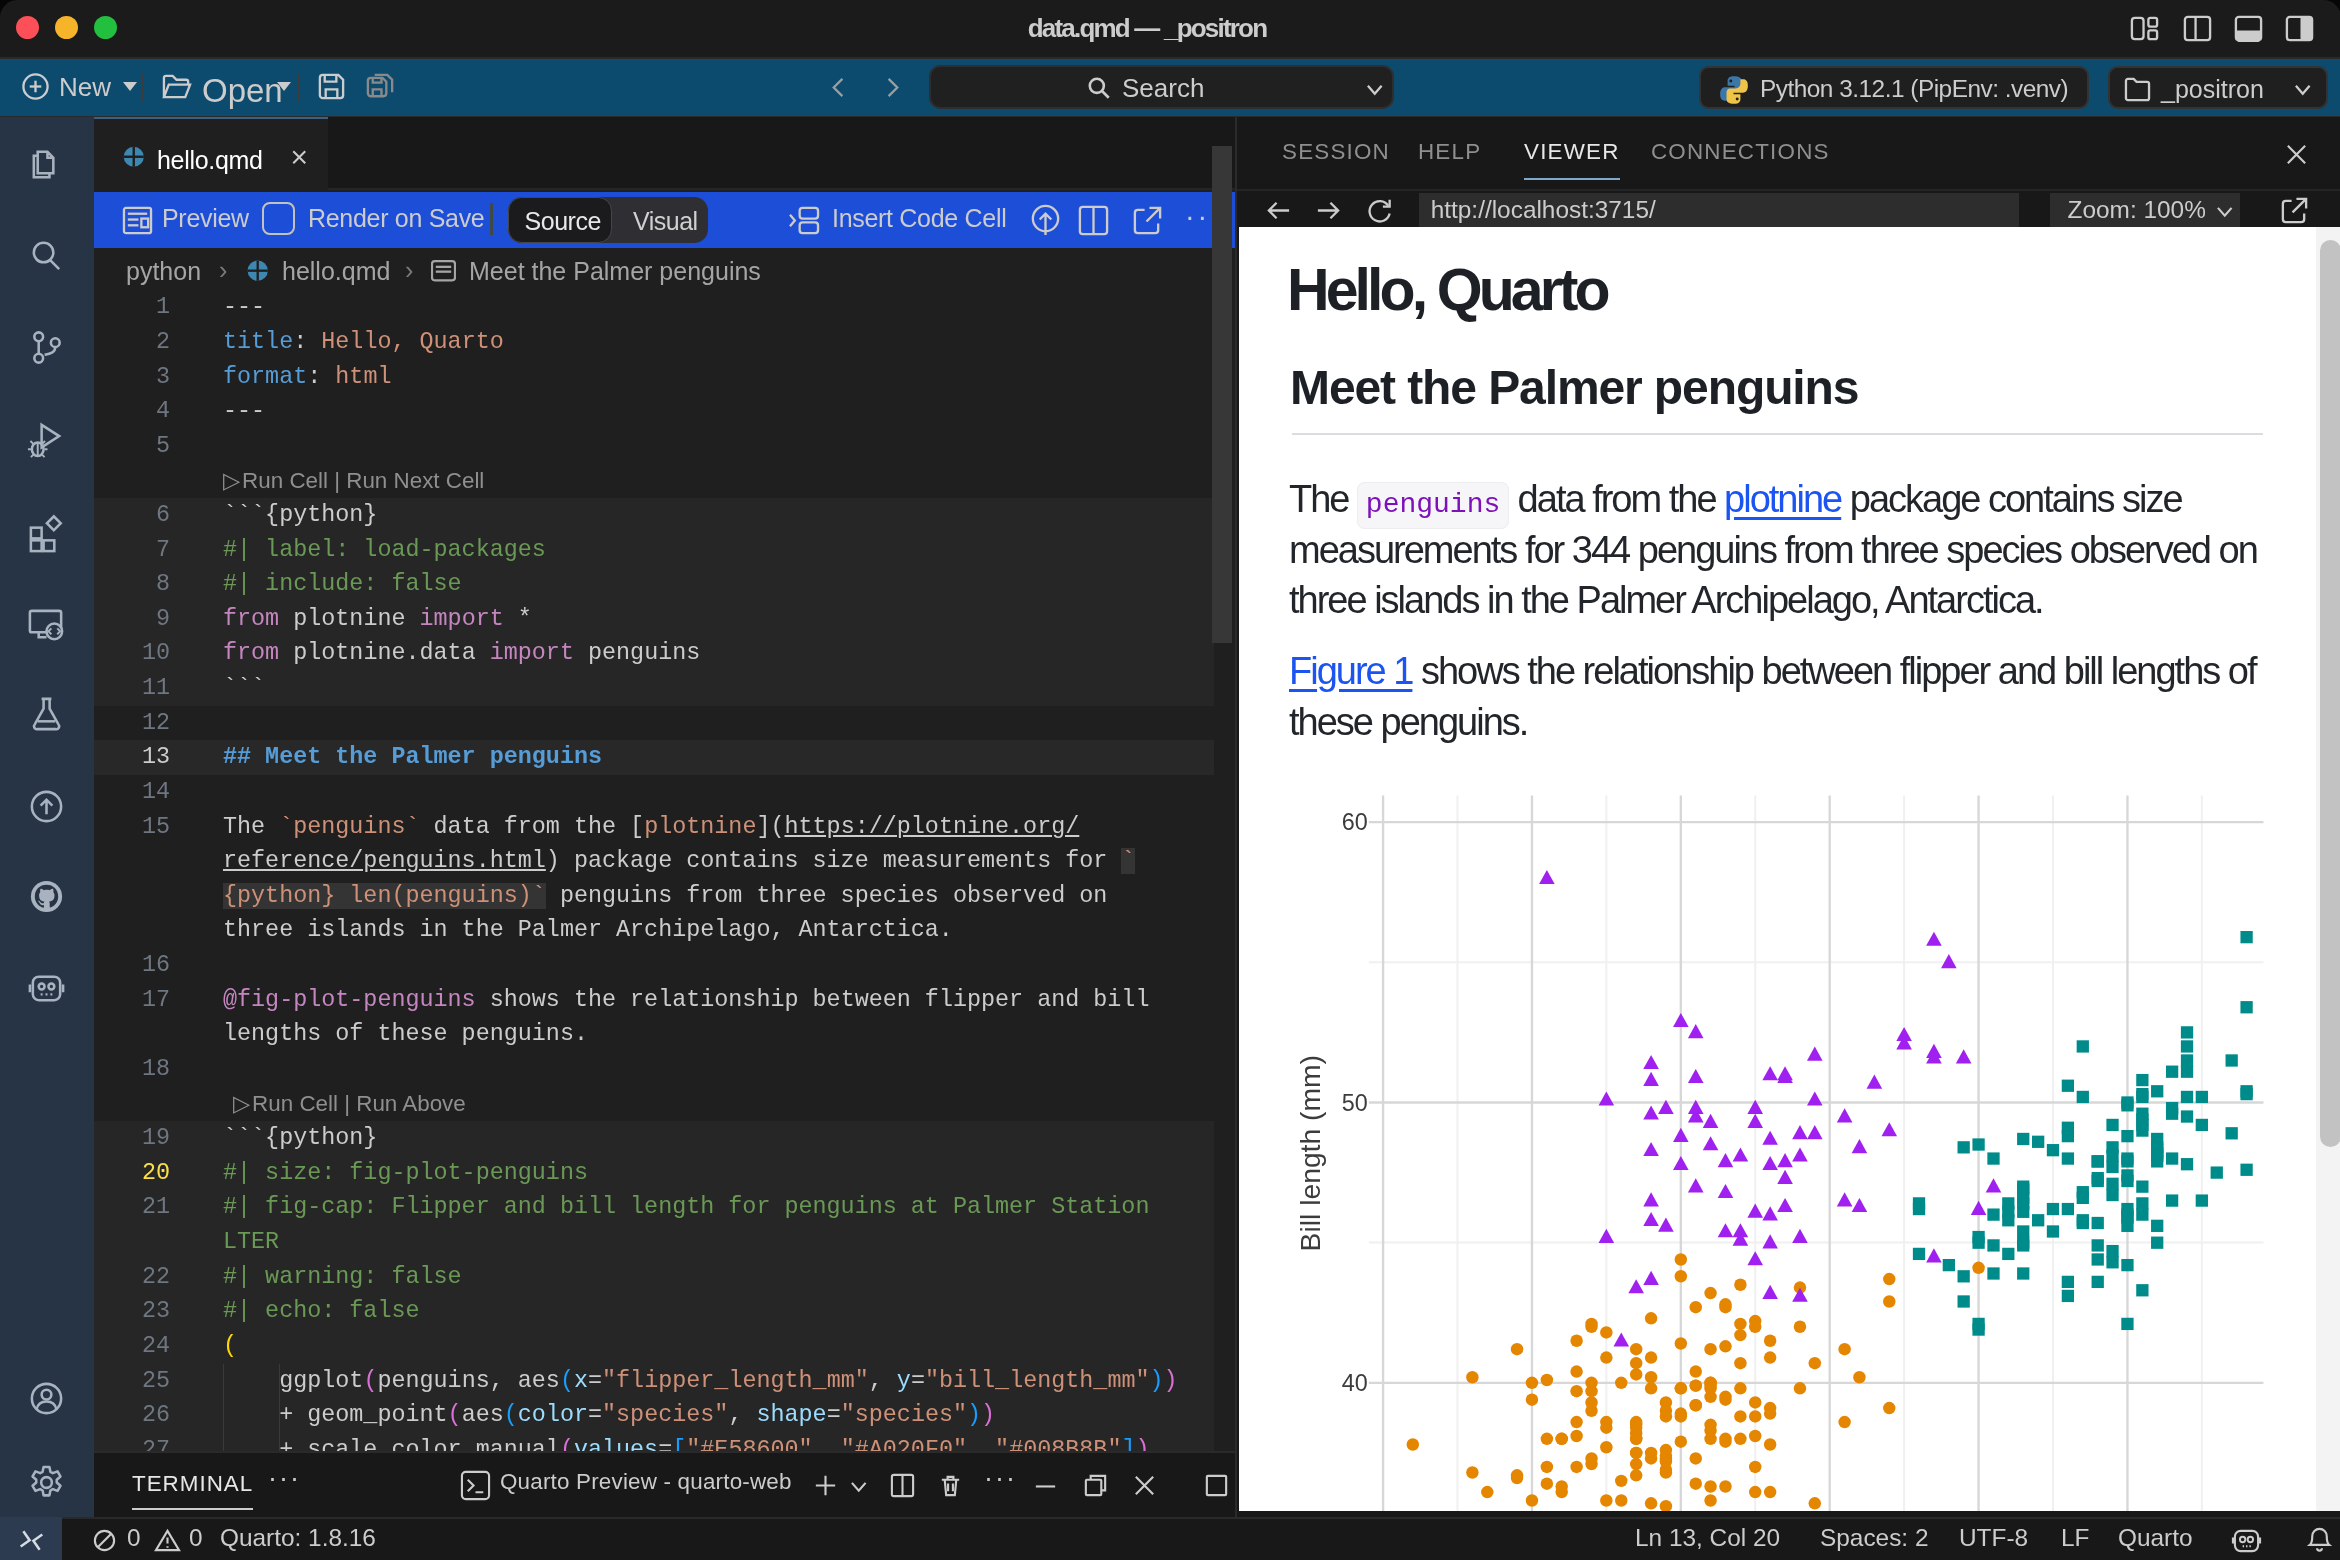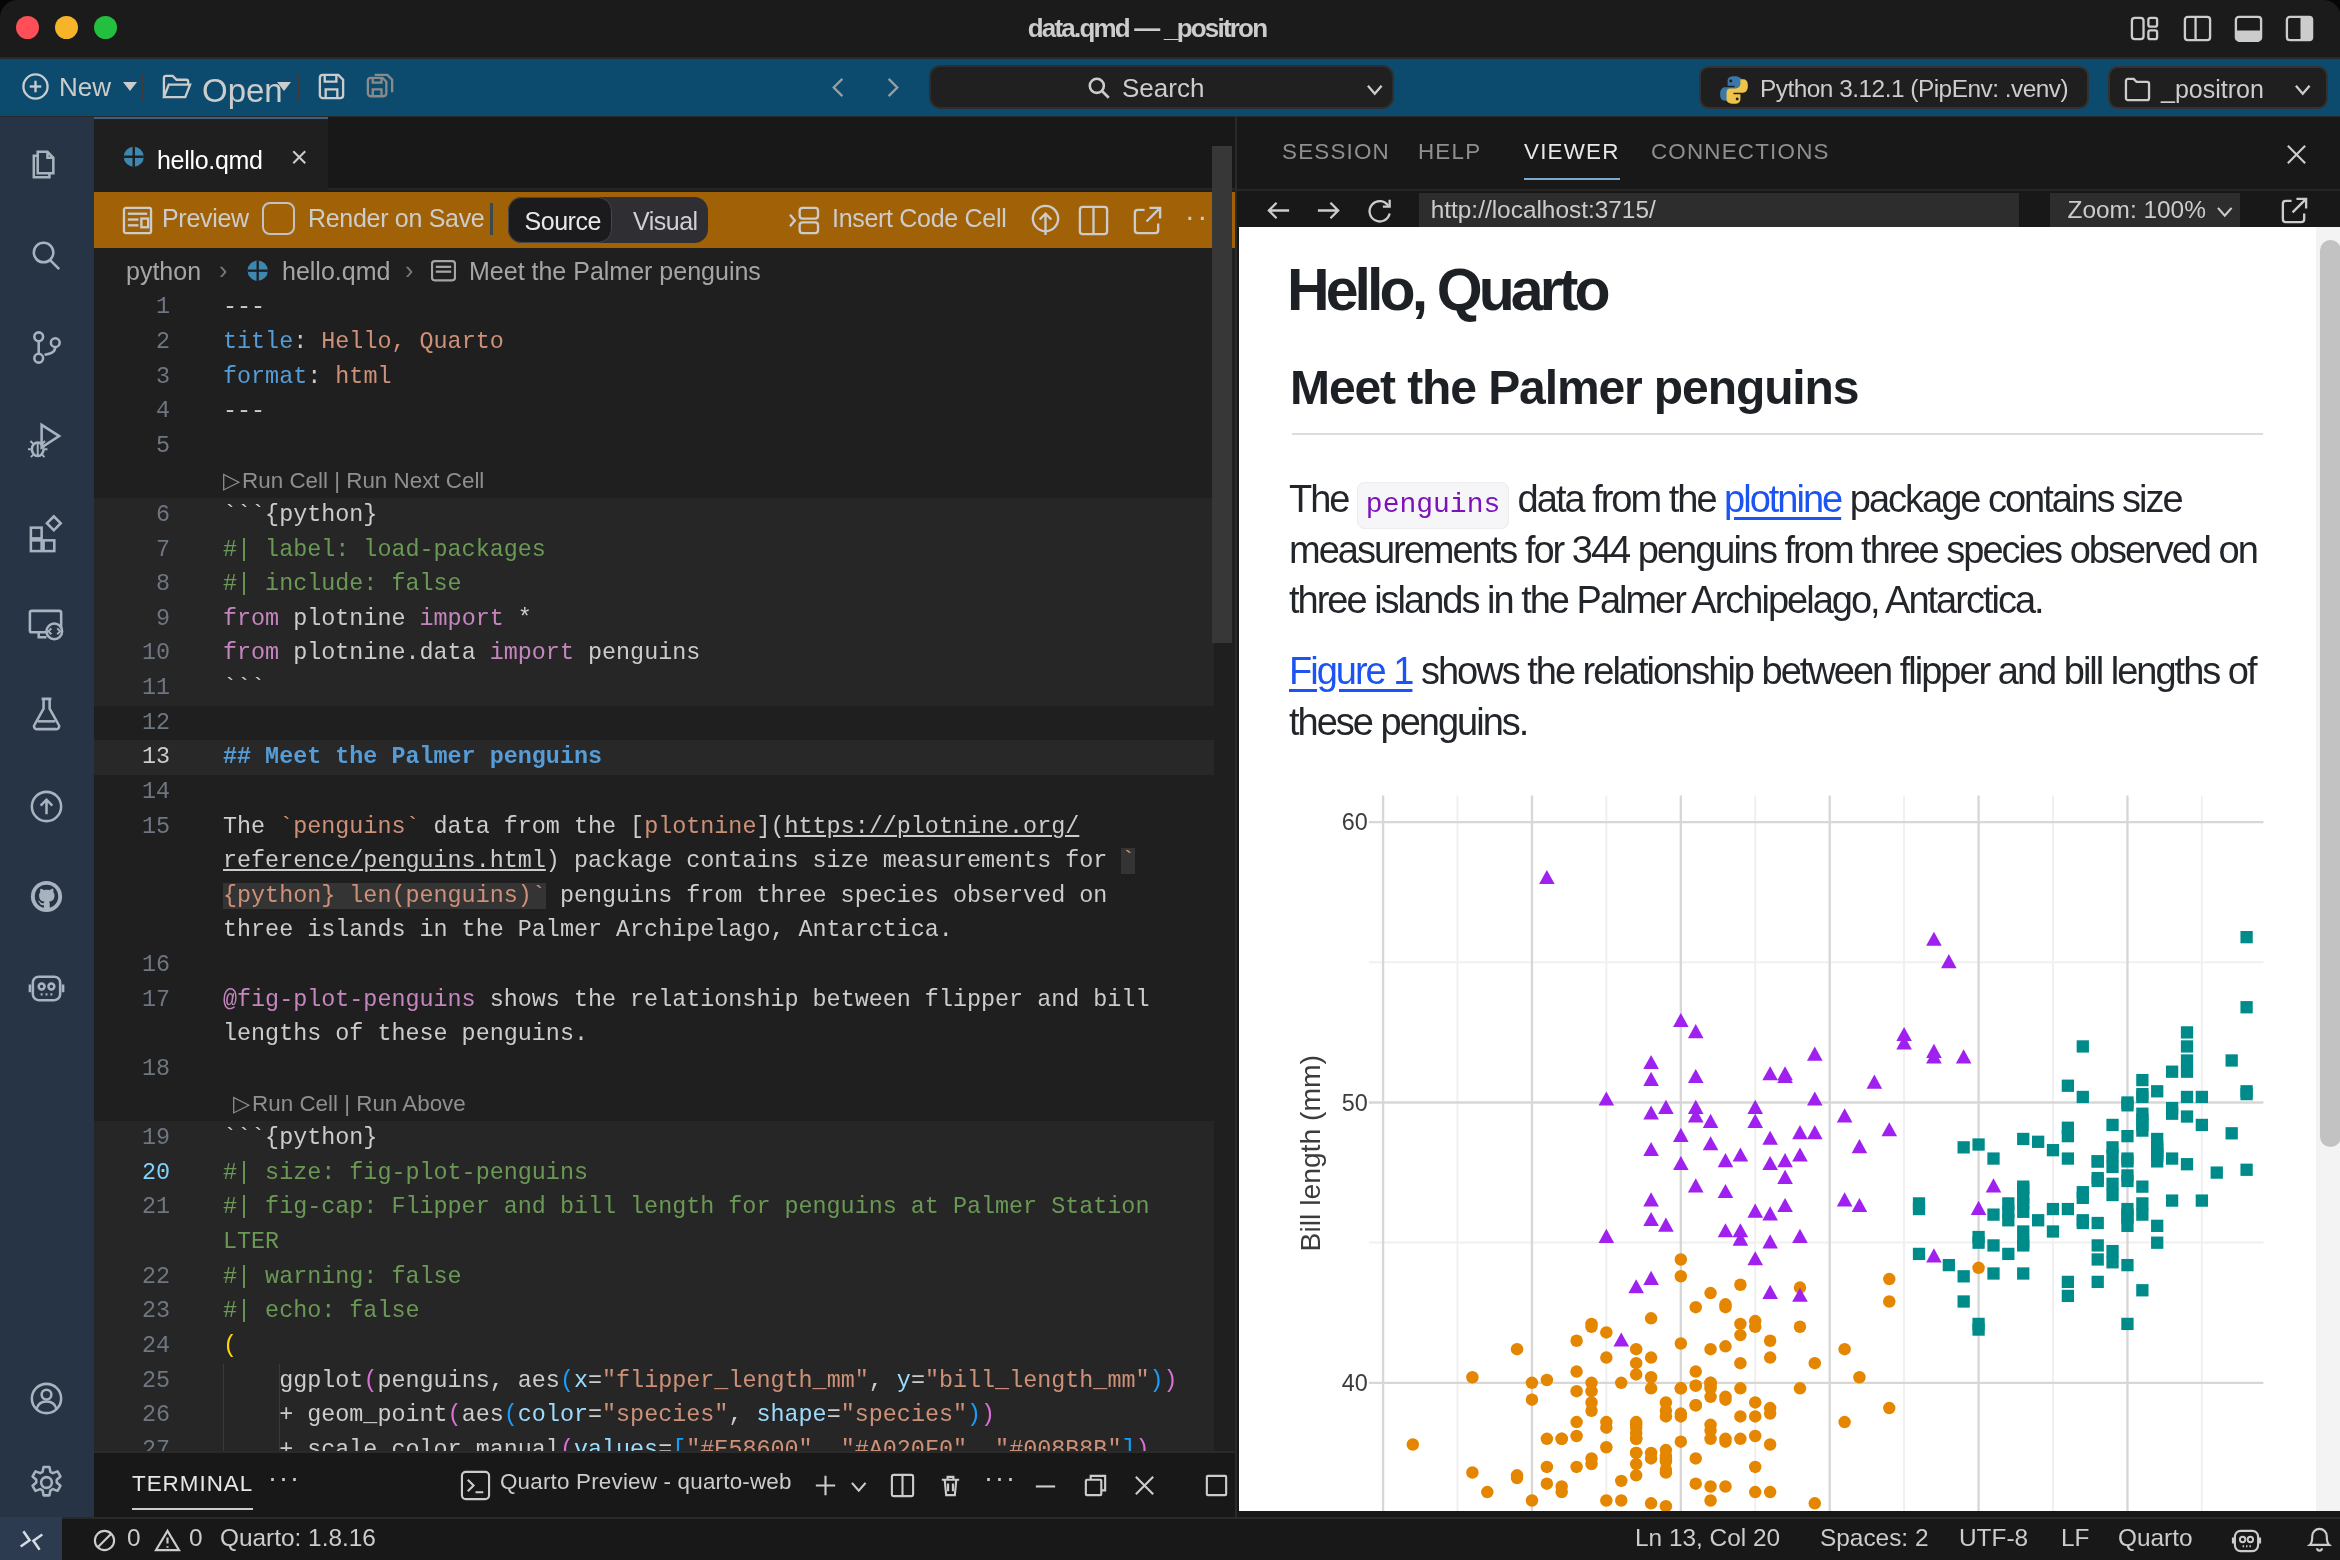--- a/index.html
+++ b/index.html
@@ -174,21 +174,21 @@
           <line x1="15" y1="1" x2="15" y2="29" stroke="#1f1f1f" stroke-width="3.4"></line>
           <line x1="1" y1="15" x2="29" y2="15" stroke="#1f1f1f" stroke-width="3.4"></line>
         </svg>
         <div class="abs" style="left:63px;top:27px;font-size:25px;letter-spacing:-0.3px;color:#ffffff;">hello.qmd</div>
         <svg class="abs" style="left:195px;top:28px;" width="20.5" height="20.5" viewBox="0 0 24 24">
             <path d="M5 5 l14 14 M19 5 l-14 14" class="ic" style="stroke-width:2.4"></path>
           </svg>
       </div>
     </div>
 
-    <div class="abs" style="left:0;top:75px;width:1141px;height:56px;background:#a16207;">
+    <div class="abs" style="left:0;top:75px;width:1141px;height:56px;background:#1d4ed8;">
       <svg class="abs" style="left:28px;top:13.7px;" width="31" height="29" viewBox="0 0 32 30">
         <rect x="2" y="2" width="28" height="26" rx="2" class="ic"></rect>
         <line x1="6" y1="8" x2="26" y2="8" class="ic"></line>
         <line x1="6" y1="14" x2="17" y2="14" class="ic"></line>
         <line x1="6" y1="20" x2="17" y2="20" class="ic"></line>
         <rect x="20" y="13" width="7" height="9" class="ic"></rect>
       </svg>
       <div class="abs" style="left:68px;top:11.7px;font-size:25px;letter-spacing:-0.3px;color:#cccccc;">Preview</div>
       <div class="abs" style="left:168px;top:9.8px;width:33px;height:33px;border:2.4px solid #c2c2c2;border-radius:7.8px;"></div>
       <div class="abs" style="left:214px;top:11.7px;font-size:25px;letter-spacing:-0.3px;color:#cccccc;">Render on Save</div>
@@ -275,21 +275,21 @@
 <div class="abs" style="left:129px;top:588px;height:35px;font-family:'Liberation Mono',monospace;font-size:23.4px;line-height:35px;white-space:pre;"><span style="color:#ce9178;background:#343434">{python} len(penguins)`</span><span style="color:#cccccc"> penguins from three species observed on</span></div>
 <div class="abs" style="left:129px;top:622px;height:35px;font-family:'Liberation Mono',monospace;font-size:23.4px;line-height:35px;white-space:pre;"><span style="color:#cccccc">three islands in the Palmer Archipelago, Antarctica.</span></div>
 <div class="abs" style="left:0;top:657px;width:76px;height:35px;text-align:right;font-family:'Liberation Mono',monospace;font-size:23.4px;line-height:35px;color:#6e7681;">16</div>
 <div class="abs" style="left:0;top:692px;width:76px;height:35px;text-align:right;font-family:'Liberation Mono',monospace;font-size:23.4px;line-height:35px;color:#6e7681;">17</div>
 <div class="abs" style="left:129px;top:692px;height:35px;font-family:'Liberation Mono',monospace;font-size:23.4px;line-height:35px;white-space:pre;"><span style="color:#c586c0">@fig-plot-penguins</span><span style="color:#cccccc"> shows the relationship between flipper and bill</span></div>
 <div class="abs" style="left:129px;top:726px;height:35px;font-family:'Liberation Mono',monospace;font-size:23.4px;line-height:35px;white-space:pre;"><span style="color:#cccccc">lengths of these penguins.</span></div>
 <div class="abs" style="left:0;top:761px;width:76px;height:35px;text-align:right;font-family:'Liberation Mono',monospace;font-size:23.4px;line-height:35px;color:#6e7681;">18</div>
 <div class="abs" style="left:139px;top:799px;height:35px;font-size:22.4px;line-height:28px;color:#8f8f8f;font-family:Liberation Sans, sans-serif;white-space:pre;">▷ Run Cell | Run Above</div>
 <div class="abs" style="left:0;top:830px;width:76px;height:35px;text-align:right;font-family:'Liberation Mono',monospace;font-size:23.4px;line-height:35px;color:#6e7681;padding-left:36px;">19</div>
 <div class="abs" style="left:129px;top:830px;height:35px;font-family:'Liberation Mono',monospace;font-size:23.4px;line-height:35px;white-space:pre;"><span style="color:#cccccc">```{python}</span></div>
-<div class="abs" style="left:0;top:865px;width:76px;height:35px;text-align:right;font-family:'Liberation Mono',monospace;font-size:23.4px;line-height:35px;color:#7dd3fc;">20</div>
+<div class="abs" style="left:0;top:865px;width:76px;height:35px;text-align:right;font-family:'Liberation Mono',monospace;font-size:23.4px;line-height:35px;color:#fde047;">20</div>
 <div class="abs" style="left:129px;top:865px;height:35px;font-family:'Liberation Mono',monospace;font-size:23.4px;line-height:35px;white-space:pre;"><span style="color:#6a9955">#| size: fig-plot-penguins</span></div>
 <div class="abs" style="left:0;top:899px;width:76px;height:35px;text-align:right;font-family:'Liberation Mono',monospace;font-size:23.4px;line-height:35px;color:#6e7681;">21</div>
 <div class="abs" style="left:129px;top:899px;height:35px;font-family:'Liberation Mono',monospace;font-size:23.4px;line-height:35px;white-space:pre;"><span style="color:#6a9955">#| fig-cap: Flipper and bill length for penguins at Palmer Station</span></div>
 <div class="abs" style="left:129px;top:934px;height:35px;font-family:'Liberation Mono',monospace;font-size:23.4px;line-height:35px;white-space:pre;"><span style="color:#6a9955">LTER</span></div>
 <div class="abs" style="left:0;top:969px;width:76px;height:35px;text-align:right;font-family:'Liberation Mono',monospace;font-size:23.4px;line-height:35px;color:#6e7681;">22</div>
 <div class="abs" style="left:129px;top:969px;height:35px;font-family:'Liberation Mono',monospace;font-size:23.4px;line-height:35px;white-space:pre;"><span style="color:#6a9955">#| warning: false</span></div>
 <div class="abs" style="left:0;top:1003px;width:76px;height:35px;text-align:right;font-family:'Liberation Mono',monospace;font-size:23.4px;line-height:35px;color:#6e7681;">23</div>
 <div class="abs" style="left:129px;top:1003px;height:35px;font-family:'Liberation Mono',monospace;font-size:23.4px;line-height:35px;white-space:pre;"><span style="color:#6a9955">#| echo: false</span></div>
 <div class="abs" style="left:0;top:1038px;width:76px;height:35px;text-align:right;font-family:'Liberation Mono',monospace;font-size:23.4px;line-height:35px;color:#6e7681;">24</div>
 <div class="abs" style="left:129px;top:1038px;height:35px;font-family:'Liberation Mono',monospace;font-size:23.4px;line-height:35px;white-space:pre;"><span style="color:#ffd700">(</span></div>

